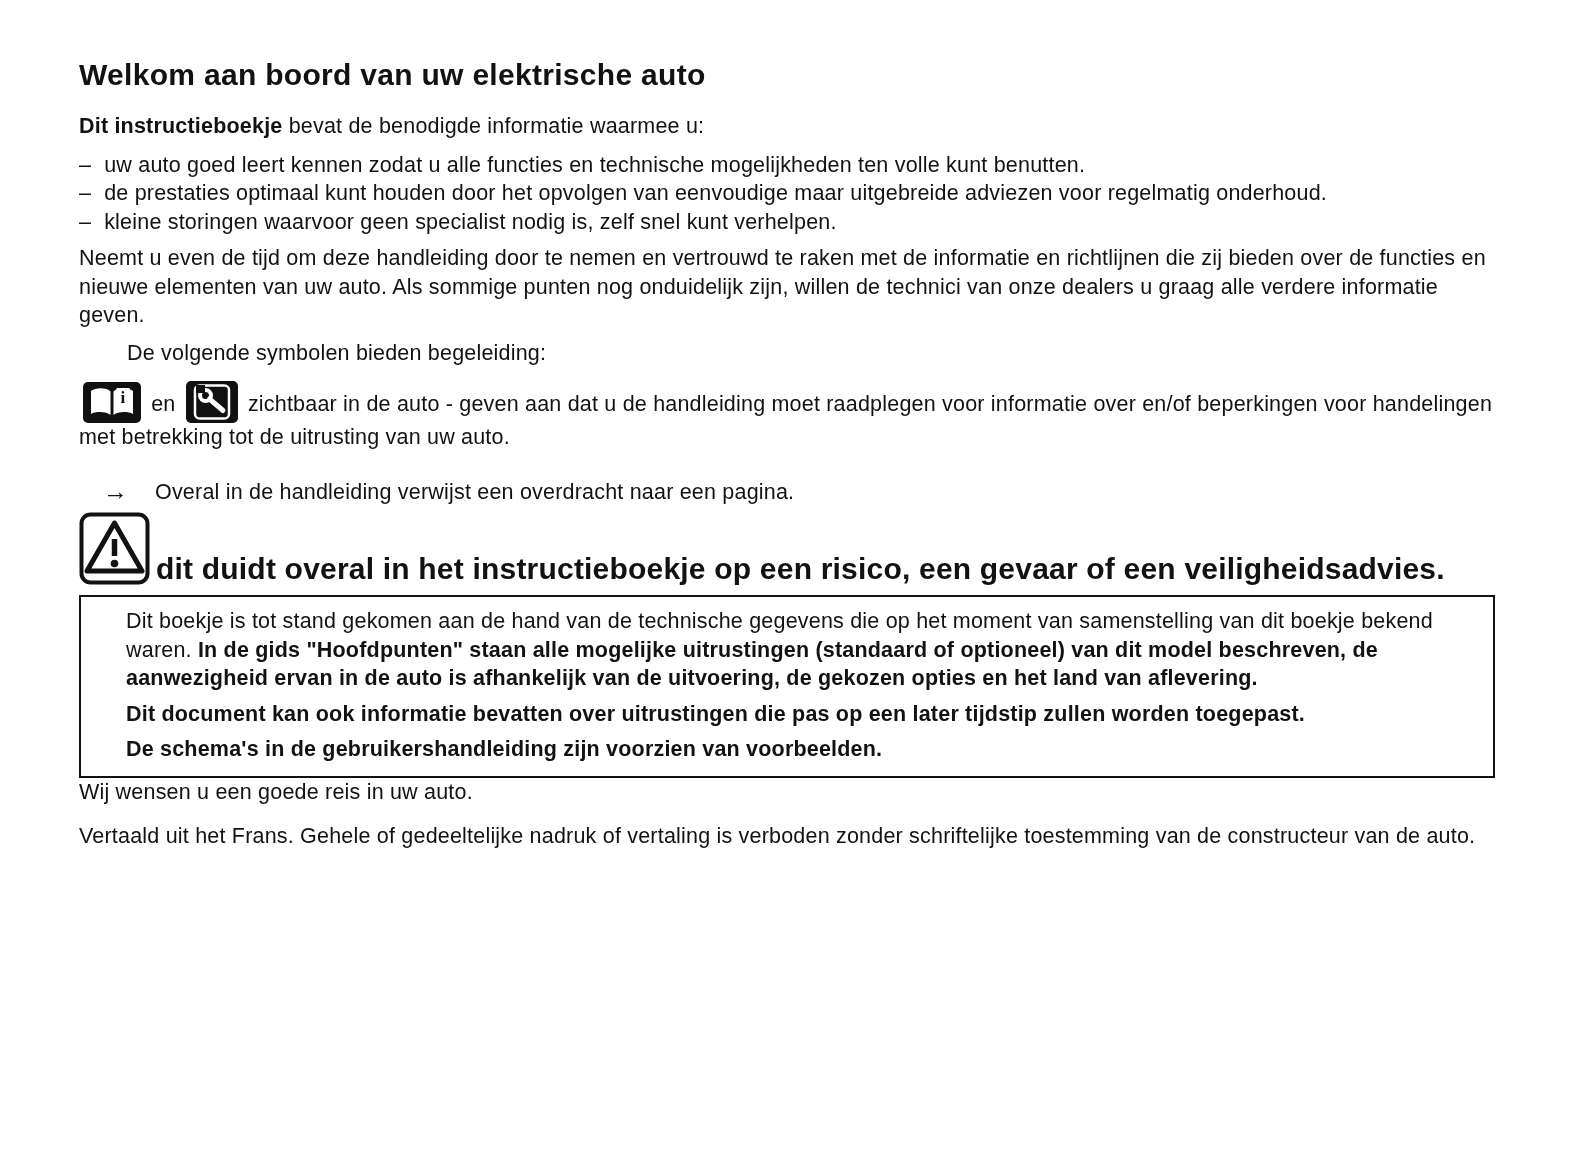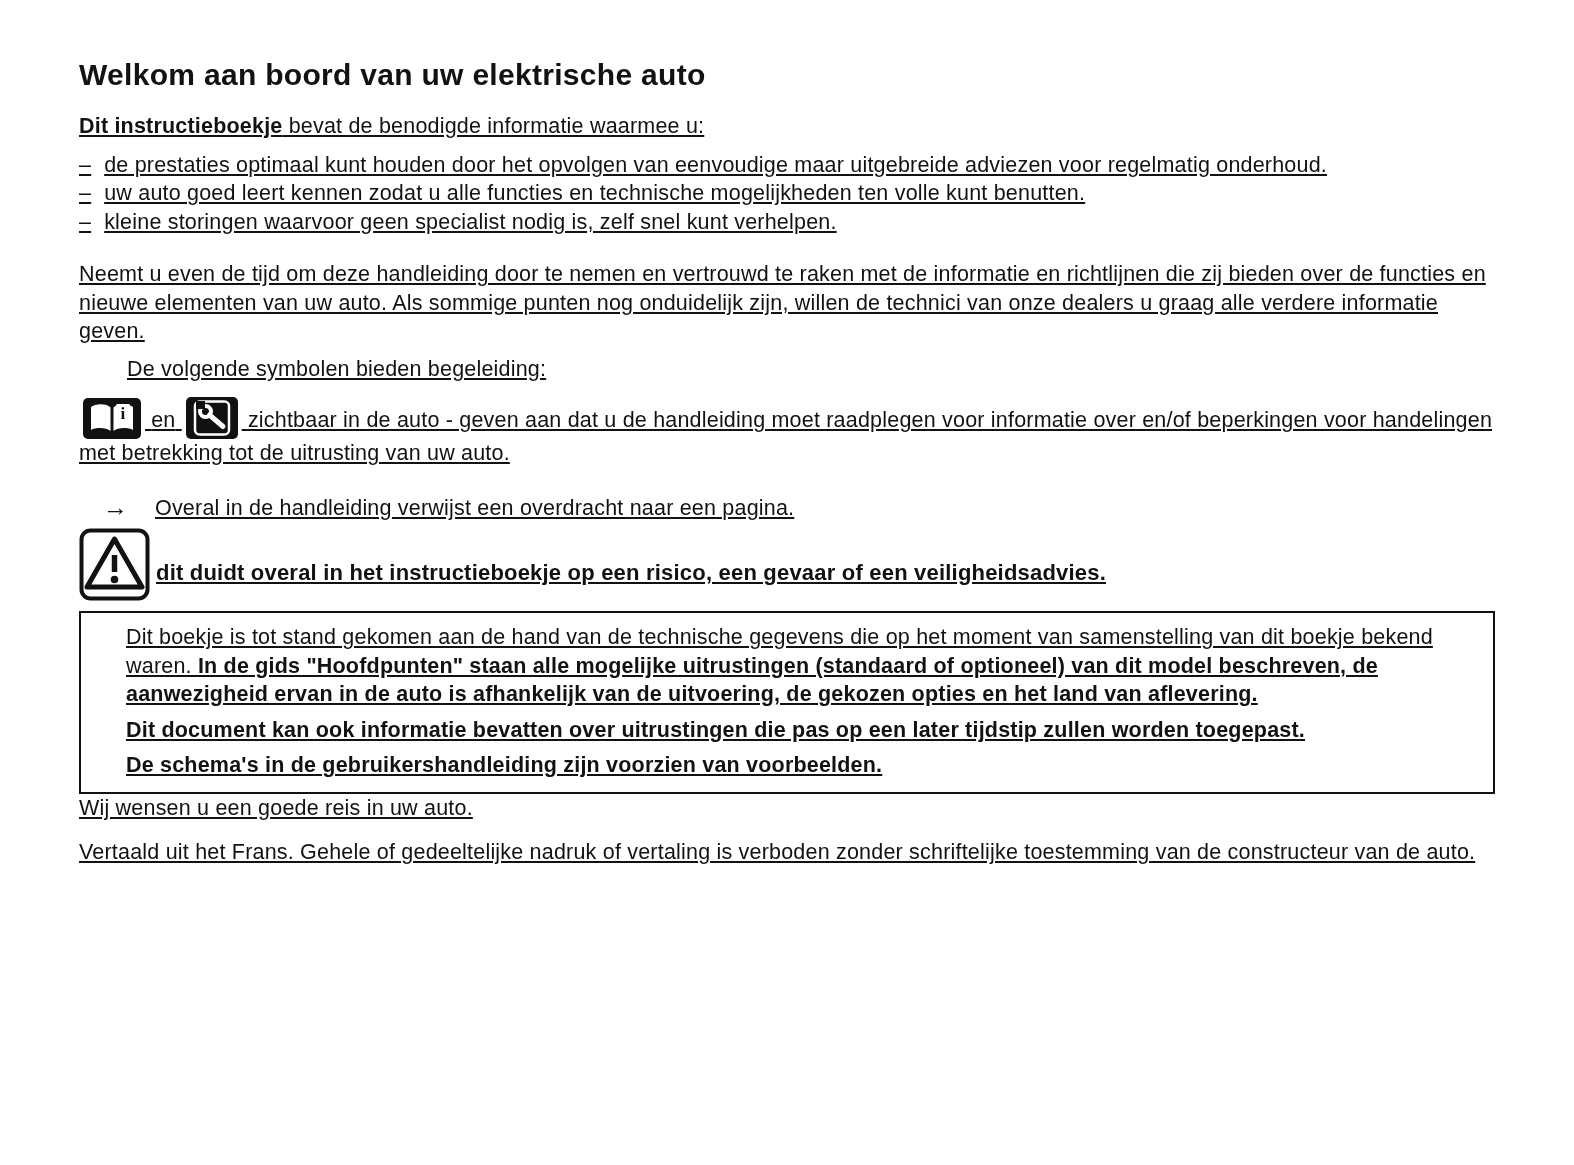--- a/index.html
+++ b/index.html
@@ -16,26 +16,26 @@
     height: 1165px;
     padding: 58px 79px 0 79px;
     background: #ffffff;
   }
   .title {
     font-size: 30px;
     font-weight: 700;
     letter-spacing: 0.3px;
     color: #121212;
   }
-  p, .line { font-size: 21.5px; line-height: 28.5px; letter-spacing: 0.2px; text-decoration: underline; }
+  p, .line { font-size: 21.5px; line-height: 28.5px; letter-spacing: 0.2px; }
   .intro { margin-top: 20px; }
   .bold { font-weight: 700; }
   .bullets { margin-top: 10px; }
   .bullet-dash { display: inline; margin-right: 13px; }
-  .para { margin-top: 24px; }
+  .para { margin-top: 8px; }
   .symbols-intro { margin-top: 9px; margin-left: 48px; }
   .symbols-line { margin-top: 14px; }
   .symbols-line .inline-icon { vertical-align: -12px; margin: 0 4px; }
   .arrow-line {
     margin-top: 24px;
     padding-left: 24px;
     display: flex;
     align-items: baseline;
   }
   .arrow-glyph {
@@ -44,23 +44,23 @@
     margin-right: 27px;
     transform: translateY(1px);
   }
   .warning-row {
     margin-top: 6px;
     display: flex;
     align-items: flex-end;
   }
   .warning-row p {
     font-weight: 700;
-    font-size: 22px;
+    font-size: 30px;
     margin-left: 6px;
-    margin-bottom: 14px;
+    margin-bottom: 2px;
   }
   .info-box {
     margin-top: 10px;
     border: 2.5px solid #121212;
     padding: 10px 13px 12px 13px;
     width: 1416px;
   }
   .info-box p { font-size: 21.5px; line-height: 28.5px; margin-left: 32px; }
   .info-box .p2, .info-box .p3 { margin-top: 7px; font-weight: 700; }
   .closing { margin-top: 0; }
@@ -70,22 +70,22 @@
 </head>
 <body>
 
 <div class="page">
 
   <h1 class="title">Welkom aan boord van uw elektrische auto</h1>
 
   <p class="intro"><span class="bold">Dit instructieboekje</span><span> bevat de benodigde informatie waarmee u:</span></p>
 
   <div class="bullets">
+    <p><span class="bullet-dash">–</span><span>uw auto goed leert kennen zodat u alle functies en technische mogelijkheden ten volle kunt benutten.</span></p>
     <p><span class="bullet-dash">–</span><span>de prestaties optimaal kunt houden door het opvolgen van eenvoudige maar uitgebreide adviezen voor regelmatig onderhoud.</span></p>
-    <p><span class="bullet-dash">–</span><span>uw auto goed leert kennen zodat u alle functies en technische mogelijkheden ten volle kunt benutten.</span></p>
     <p><span class="bullet-dash">–</span><span>kleine storingen waarvoor geen specialist nodig is, zelf snel kunt verhelpen.</span></p>
   </div>
 
   <p class="para">Neemt u even de tijd om deze handleiding door te nemen en vertrouwd te raken met de informatie en richtlijnen die zij bieden over de functies en nieuwe elementen van uw auto. Als sommige punten nog onduidelijk zijn, willen de technici van onze dealers u graag alle verdere informatie geven.</p>
 
   <p class="symbols-intro">De volgende symbolen bieden begeleiding:</p>
 
   <p class="symbols-line">
     <svg class="inline-icon" width="58" height="41" viewBox="0 0 58 41">
       <rect x="0" y="0" width="58" height="41" rx="5" fill="#111111"></rect>

